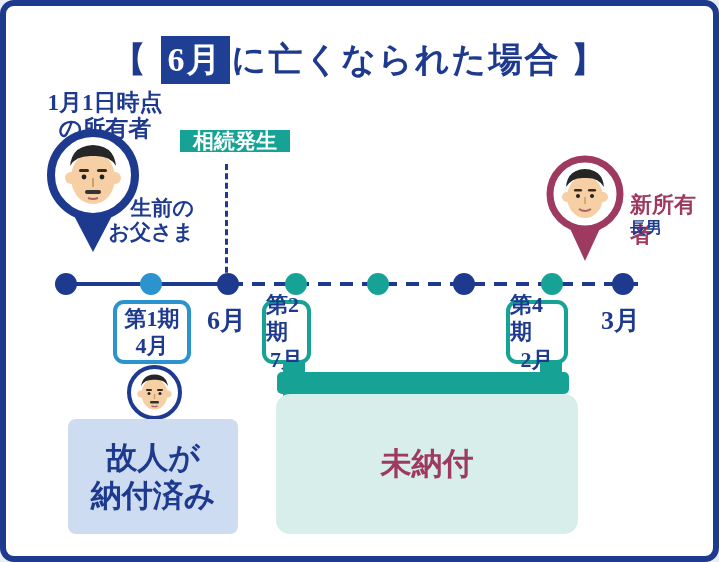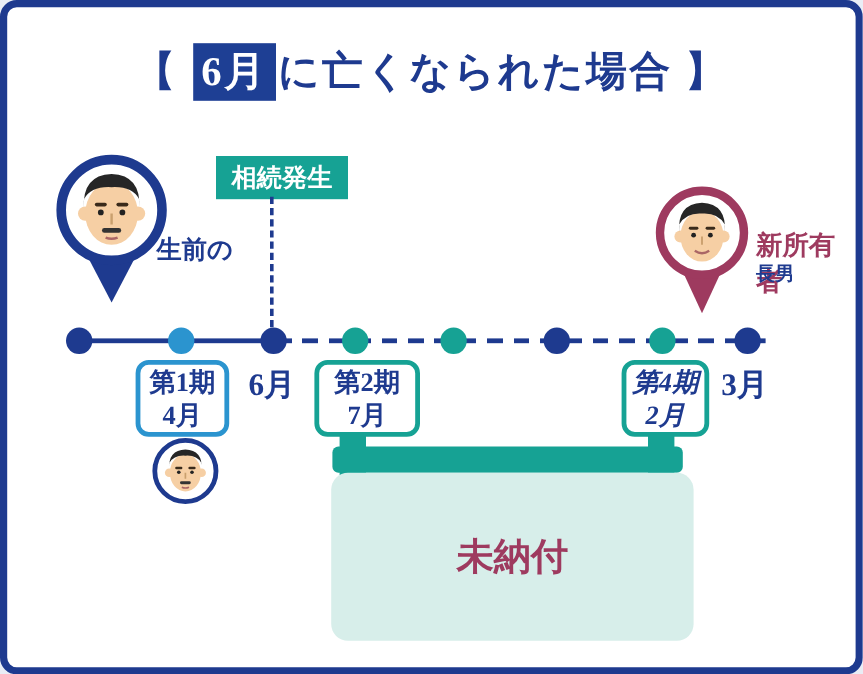--- a/index.html
+++ b/index.html
@@ -23,44 +23,44 @@
   
   .title{left:0;top:18px;width:100%;text-align:center;font-size:34px;font-weight:bold;color:var(--navy);letter-spacing:2px;margin-top:12px;}
   .title .hl{background:#1e3f94;color:#fff;padding:1px 7px;margin:0 2px;display:inline-block;}
 
   
   .owner-caption{left:14px;top:84px;width:170px;font-size:23px;line-height:1.12;}
   .father-label{left:96px;top:190px;width:92px;font-size:21px;line-height:1.15;text-align:right;}
   .jan1{left:40px;top:238px;font-size:26px;}
 
   
-  .inherit-box{left:174px;top:124px;width:110px;height:36px;background:var(--teal);
+  .inherit-box{left:174px;top:124px;width:110px;height:22px;background:var(--teal);
     color:#fff;font-weight:bold;font-size:21px;display:flex;align-items:center;justify-content:center;}
   .drop-line{left:219px;top:158px;width:0;height:118px;border-left:3px dashed var(--navy);}
 
   
   .tl-solid{left:58px;top:276px;width:166px;height:4px;background:var(--navy);}
   .tl-dashed{left:224px;top:276px;width:408px;height:4px;
     background:repeating-linear-gradient(90deg,var(--navy) 0 13px,transparent 13px 22px);}
   .dot{width:22px;height:22px;border-radius:50%;top:267px;}
   .dot.navy{background:var(--navy);} .dot.lblue{background:var(--light-blue);} .dot.teal{background:var(--teal);}
 
   .june-label{left:201px;top:297px;font-size:26px;}
   .march-label{left:595px;top:297px;font-size:26px;}
 
   
   .pbox{top:294px;height:64px;background:#fff;border-radius:11px;
     display:flex;flex-direction:column;align-items:center;justify-content:center;
     font-weight:bold;font-size:22px;line-height:1.25;color:var(--navy);}
   .pbox.b-lblue{border:4px solid var(--light-blue);}
   .pbox.b-teal{border:4px solid var(--teal);}
   .pbox1{left:107px;width:78px;}
-  .pbox2{left:256px;width:88px;}
+  .pbox2{left:256px;width:49px;}
   .pbox3{left:336px;width:76px;}
-  .pbox4{left:512px;width:73px;font-style:italic;}
+  .pbox4{left:500px;width:62px;}
 
   
   .stem{width:22px;height:34px;background:var(--teal);top:356px;}
   .stem-l{left:277px;} .stem-r{left:534px;}
   .brace{left:271px;top:366px;width:292px;height:22px;background:var(--teal);border-radius:5px;}
 
   
   .mint-box{left:270px;top:388px;width:302px;height:140px;background:var(--mint);border-radius:14px;
     display:flex;flex-direction:column;align-items:center;justify-content:center;gap:14px;
     color:var(--maroon);font-weight:bold;font-size:31px;}
@@ -76,20 +76,24 @@
 </style>
 </head>
 <body>
 
 <div class="canvas">
 
   <div class="abs title">
     <span>【 </span><span class="hl">6月</span><span>に亡くなられた場合 】</span>
   </div>
 
+  <div class="abs owner-caption ctr bold navy-t">
+    <div>1月1日時点</div>
+    <div>の所有者</div>
+  </div>
 
   <div class="abs" style="left:38px;top:122px;">
     <svg width="98" height="126" viewBox="0 0 98 126">
       <path d="M27,82 L71,82 L49,124 Z" fill="var(--navy)"></path>
       <circle cx="49" cy="47" r="42" fill="#fff" stroke="var(--navy)" stroke-width="8"></circle>
       <g>
         <circle cx="27" cy="50" r="6" fill="var(--skin)"></circle>
         <circle cx="71" cy="50" r="6" fill="var(--skin)"></circle>
         <ellipse cx="49" cy="50" rx="22" ry="26" fill="var(--skin)"></ellipse>
         <path d="M26,46 Q24,18 49,17 Q74,18 72,46 L72,38 Q66,27 49,28 Q32,27 26,38 Z" fill="var(--hair)"></path>
@@ -99,20 +103,21 @@
         <circle cx="58" cy="49" r="2.4" fill="#222"></circle>
         <path d="M49,50 L49,59" stroke="#caa06e" stroke-width="2"></path>
         <rect x="41" y="62" width="16" height="4" rx="2" fill="#333"></rect>
         <path d="M44,70 Q49,72 54,70" stroke="#a66" stroke-width="2" fill="none"></path>
       </g>
     </svg>
   </div>
 
   <div class="abs father-label ctr bold navy-t">
     <div>生前の</div>
+    <div>お父さま</div>
   </div>
 
 
   <div class="abs inherit-box">相続発生</div>
   <div class="abs drop-line"></div>
 
   <div class="abs tl-solid"></div>
   <div class="abs tl-dashed"></div>
   <div class="abs dot navy" style="left:49px;"></div>
   <div class="abs dot lblue" style="left:134px;"></div>
@@ -159,20 +164,24 @@
         <rect x="31" y="25" width="6" height="2" rx="1" fill="#3a2a1a"></rect>
         <circle cx="23" cy="29.5" r="1.5" fill="#222"></circle>
         <circle cx="34" cy="29.5" r="1.5" fill="#222"></circle>
         <path d="M28.5,30 L28.5,35" stroke="#caa06e" stroke-width="1.4"></path>
         <rect x="24" y="37" width="9" height="2.5" rx="1.2" fill="#333"></rect>
         <path d="M25.5,42 Q28.5,43.3 31.5,42" stroke="#a66" stroke-width="1.4" fill="none"></path>
       </g>
     </svg>
   </div>
 
+  <div class="abs pale-box">
+    <div>故人が</div>
+    <div>納付済み</div>
+  </div>
 
   <div class="abs" style="left:538px;top:148px;">
     <svg width="82" height="110" viewBox="0 0 82 110">
       <path d="M23,68 L59,68 L41,107 Z" fill="var(--maroon)"></path>
       <circle cx="41" cy="40" r="35" fill="#fff" stroke="var(--maroon)" stroke-width="7"></circle>
       <g>
         <circle cx="23" cy="43" r="5" fill="var(--skin)"></circle>
         <circle cx="59" cy="43" r="5" fill="var(--skin)"></circle>
         <ellipse cx="41" cy="43" rx="18" ry="21" fill="var(--skin)"></ellipse>
         <path d="M22,40 Q20,16 41,15 Q62,16 60,40 L60,33 Q54,23 41,24 Q28,23 22,33 Z" fill="var(--hair)"></path>

